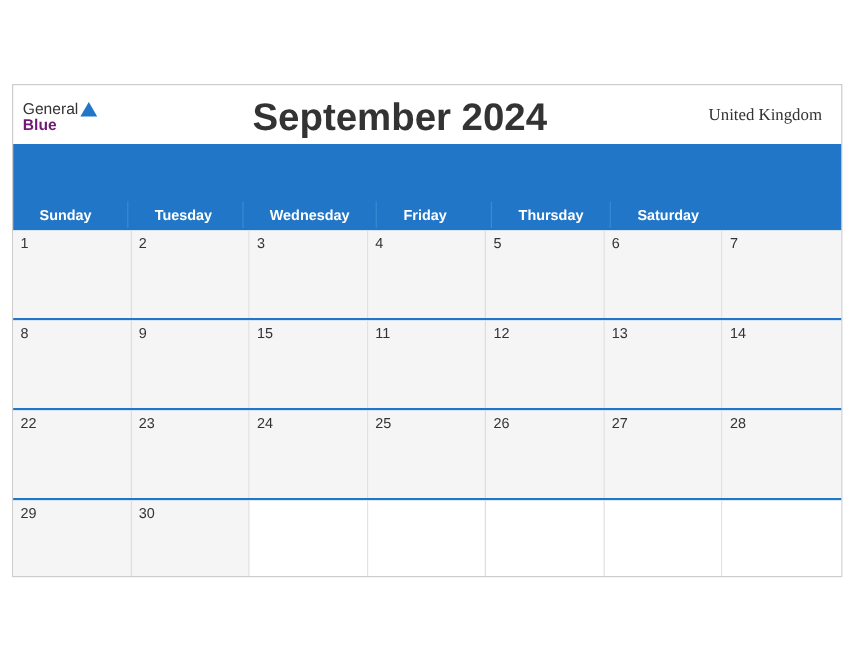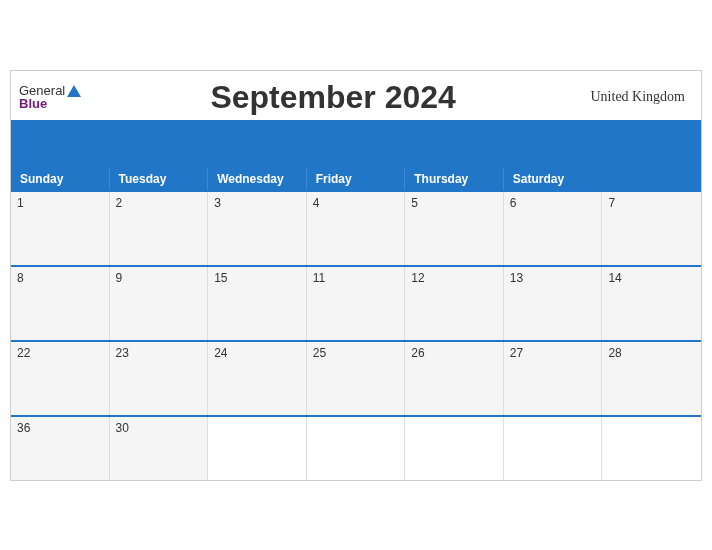--- a/index.html
+++ b/index.html
@@ -71,21 +71,21 @@
     .day-headers {
       display: grid;
       grid-template-columns: repeat(7, 1fr);
       background: #2176c7;
     }
     .day-header {
       color: #fff;
       font-size: 12px;
       font-weight: bold;
       text-align: left;
-      padding: 4px 9px;
+      padding: 4px 22px;
       border-right: 1px solid #3a8ad4;
       margin-top: 48px;
     }
     .day-header:last-child {
       border-right: none;
     }
     .calendar-grid {
       display: flex;
       flex-direction: column;
     }
@@ -166,21 +166,21 @@
       <div class="week-row">
         <div class="day-cell"><span class="day-num">22</span></div>
         <div class="day-cell"><span class="day-num">23</span></div>
         <div class="day-cell"><span class="day-num">24</span></div>
         <div class="day-cell"><span class="day-num">25</span></div>
         <div class="day-cell"><span class="day-num">26</span></div>
         <div class="day-cell"><span class="day-num">27</span></div>
         <div class="day-cell"><span class="day-num">28</span></div>
       </div>
       <div class="week-row">
-        <div class="day-cell"><span class="day-num">36</span></div>
+        <div class="day-cell"><span class="day-num">29</span></div>
         <div class="day-cell"><span class="day-num">30</span></div>
         <div class="day-cell empty"></div>
         <div class="day-cell empty"></div>
         <div class="day-cell empty"></div>
         <div class="day-cell empty"></div>
         <div class="day-cell empty"></div>
       </div>
     </div>
 </div>
 

